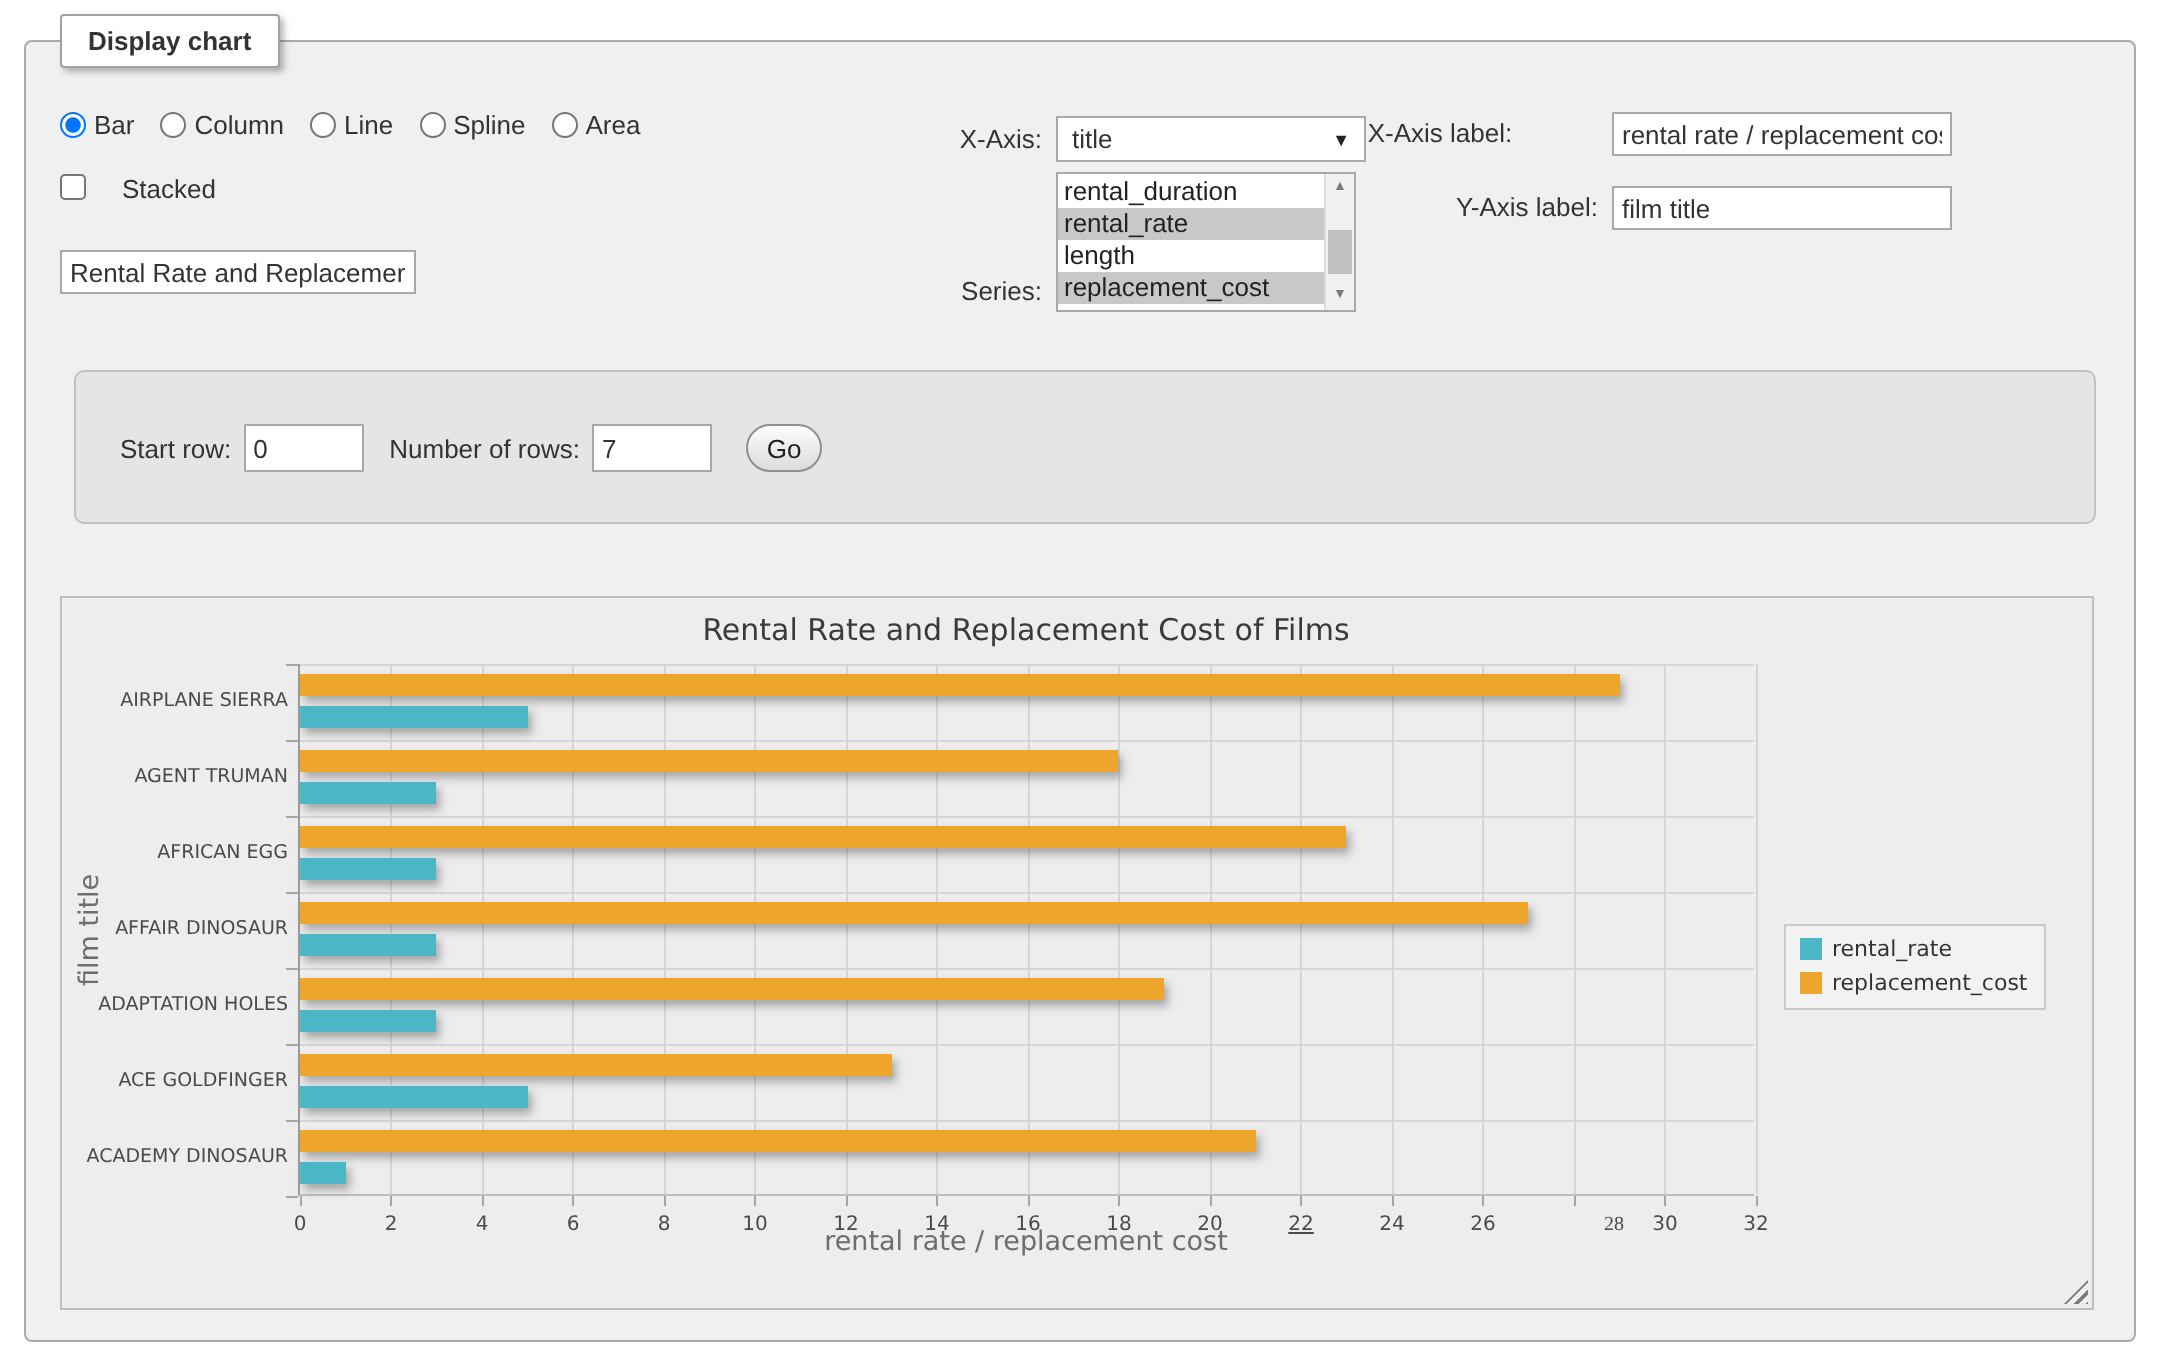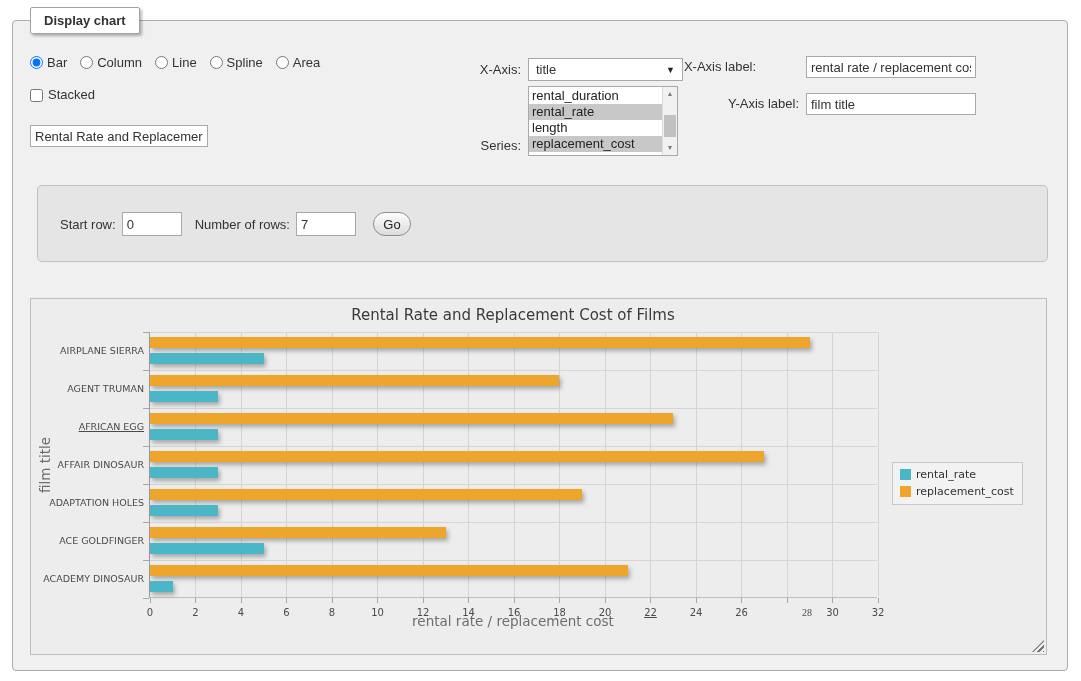--- a/index.html
+++ b/index.html
@@ -13,21 +13,21 @@
   .legend { position:absolute; left:17px; top:-14px; background:#fff; border:1px solid #A2A2A2;
             padding:5px 13px; font-weight:bold; font-size:13px; color:#333;
             box-shadow:2px 2px 3px rgba(0,0,0,0.28); border-radius:2px; }
 
   
   .radios { position:absolute; left:17px; top:34px; display:flex; gap:13px; align-items:center;
             font-size:13px; color:#333; }
   .radio-item { display:flex; align-items:center; gap:4px; }
   .radio-item input { width:13px; height:13px; }
 
-  .stacked-row { position:absolute; left:17px; top:66px; display:flex; align-items:flex-end; gap:5px;
+  .stacked-row { position:absolute; left:17px; top:66px; display:flex; align-items:flex-start; gap:18px;
                  font-size:13px; color:#333; }
   .stacked-row input { width:13px; height:13px; }
 
   input[type="text"] { border:1px solid #A9A9A9; background:#fff; font-family:"Liberation Sans",sans-serif;
                        font-size:13px; color:#333; padding:2px 4px; }
   .title-input { position:absolute; left:17px; top:104px; width:178px; height:22px; }
 
   .lbl { position:absolute; font-size:13px; color:#333; text-align:right; }
   .xaxis-lbl  { left:408px; top:41px;  width:100px; }
   .series-lbl { left:408px; top:117px; width:100px; }
@@ -229,21 +229,21 @@
           <div class="ytick" style="top: 114px;"></div>
           <div class="hgrid" style="top: 152px;"></div>
           <div class="ytick" style="top: 152px;"></div>
           <div class="hgrid" style="top: 190px;"></div>
           <div class="ytick" style="top: 190px;"></div>
           <div class="hgrid" style="top: 228px;"></div>
           <div class="ytick" style="top: 228px;"></div>
           <div class="ytick" style="top: 266px;"></div>
           <div class="cat-label" style="top: 13px;">AIRPLANE SIERRA</div>
           <div class="cat-label" style="top: 51px;">AGENT TRUMAN</div>
-          <div class="cat-label" style="top: 89px; text-decoration: underline;">AFRICAN EGG</div>
+          <div class="cat-label" style="top: 89px;">AFRICAN EGG</div>
           <div class="cat-label" style="top: 127px;">AFFAIR DINOSAUR</div>
           <div class="cat-label" style="top: 165px;">ADAPTATION HOLES</div>
           <div class="cat-label" style="top: 203px;">ACE GOLDFINGER</div>
           <div class="cat-label" style="top: 241px;">ACADEMY DINOSAUR</div>
           <div class="bar" style="top: 5px; left: 0px; width: 659.522px; background: rgb(237, 166, 43);"></div>
           <div class="bar" style="top: 21px; left: 0px; width: 113.522px; background: rgb(75, 182, 198);"></div>
           <div class="bar" style="top: 43px; left: 0px; width: 409.272px; background: rgb(237, 166, 43);"></div>
           <div class="bar" style="top: 59px; left: 0px; width: 68.0225px; background: rgb(75, 182, 198);"></div>
           <div class="bar" style="top: 81px; left: 0px; width: 523.022px; background: rgb(237, 166, 43);"></div>
           <div class="bar" style="top: 97px; left: 0px; width: 68.0225px; background: rgb(75, 182, 198);"></div>

